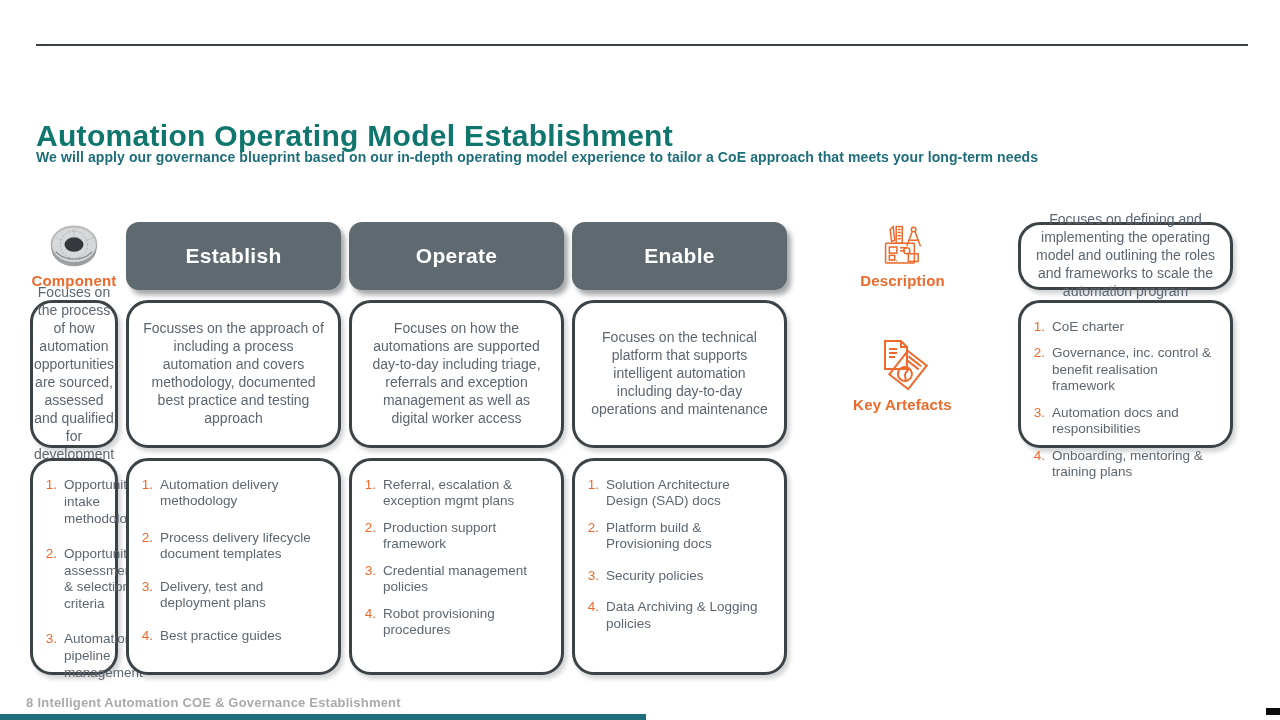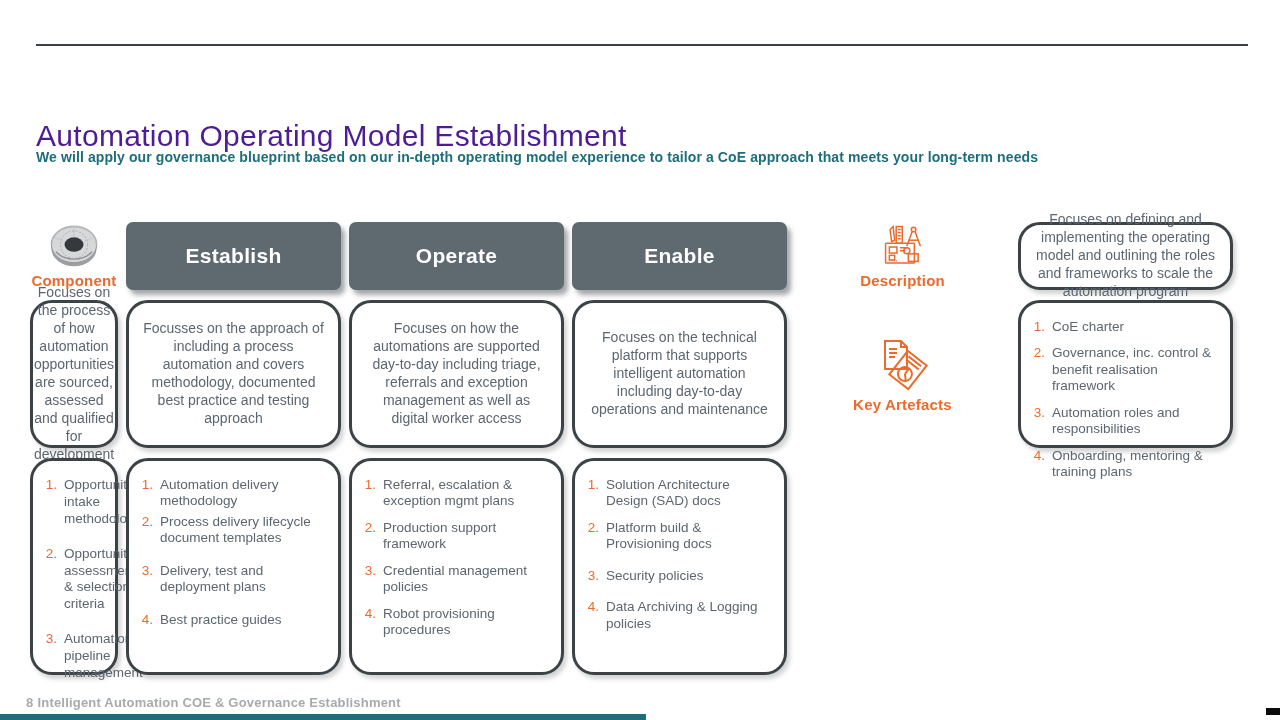--- a/index.html
+++ b/index.html
@@ -17,21 +17,21 @@
     background:#ffffff;
     font-family:"Liberation Sans", sans-serif;
     -webkit-font-smoothing:antialiased;
   }
   .top-rule{
     position:absolute;left:36px;right:32px;top:44px;
     border-top:2px solid #3A4145;
   }
   .title{
     position:absolute;left:36px;top:99px;
-    font-size:30px;font-weight:400;color:#4c1d95;letter-spacing:.3px;
+    font-size:30px;font-weight:700;color:#0f766e;letter-spacing:.3px;
   }
   .subtitle{
     position:absolute;left:36px;top:149px;right:24px;
     font-size:14px;font-weight:700;color:var(--teal);letter-spacing:.1px;
   }
   .matrix{
     position:absolute;left:30px;top:222px;
     display:grid;
     grid-template-columns:88px repeat(5, 215px);
     grid-template-rows:68px 148px 217px;
@@ -42,21 +42,21 @@
   .label-cell.bottom{justify-content:flex-end;}
   .label-cell.middle{justify-content:center;}
   .row-label{
     font-size:15px;font-weight:700;color:var(--orange);
     line-height:1.2;margin-top:3px;letter-spacing:.2px;
   }
   .icon{display:block;}
   
   .col-header{
     background:var(--header-gray);
-    border-radius:7px;
+    border-radius:13px;
     display:flex;align-items:center;justify-content:center;
     color:#ffffff;font-size:21px;font-weight:700;letter-spacing:.3px;
     box-shadow:4px 5px 5px rgba(55,60,66,.45);
   }
   
   .box{
     background:#ffffff;
     border:3px solid var(--outline);
     border-radius:22px;
     box-shadow:3px 4px 4px rgba(55,60,66,.22);
@@ -158,36 +158,36 @@
         <path d="M33 40 L33 33 M33 40 L38 45"></path>
       </g>
     </svg>
     <div class="row-label">Key Artefacts</div>
   </div>
 
   <div class="box art-box">
     <ol>
       <li>CoE charter</li>
       <li>Governance, inc. control &amp; benefit realisation framework</li>
-      <li>Automation roles and responsibilities</li>
+      <li>Automation docs and responsibilities</li>
       <li>Onboarding, mentoring &amp; training plans</li>
     </ol>
   </div>
 
   <div class="box art-box">
     <ol style="line-height:1.25;">
       <li style="margin-bottom:18px;">Opportunity intake methodologies</li>
       <li style="margin-bottom:18px;">Opportunity assessment &amp; selection criteria</li>
       <li>Automation pipeline management</li>
     </ol>
   </div>
 
   <div class="box art-box">
     <ol>
-      <li style="margin-bottom:4px;">Automation delivery methodology</li>
+      <li style="margin-bottom:20px;">Automation delivery methodology</li>
       <li style="margin-bottom:16px;">Process delivery lifecycle document templates</li>
       <li style="margin-bottom:16px;">Delivery, test and deployment plans</li>
       <li>Best practice guides</li>
     </ol>
   </div>
 
   <div class="box art-box">
     <ol>
       <li>Referral, escalation &amp; exception mgmt plans</li>
       <li>Production support framework</li>

